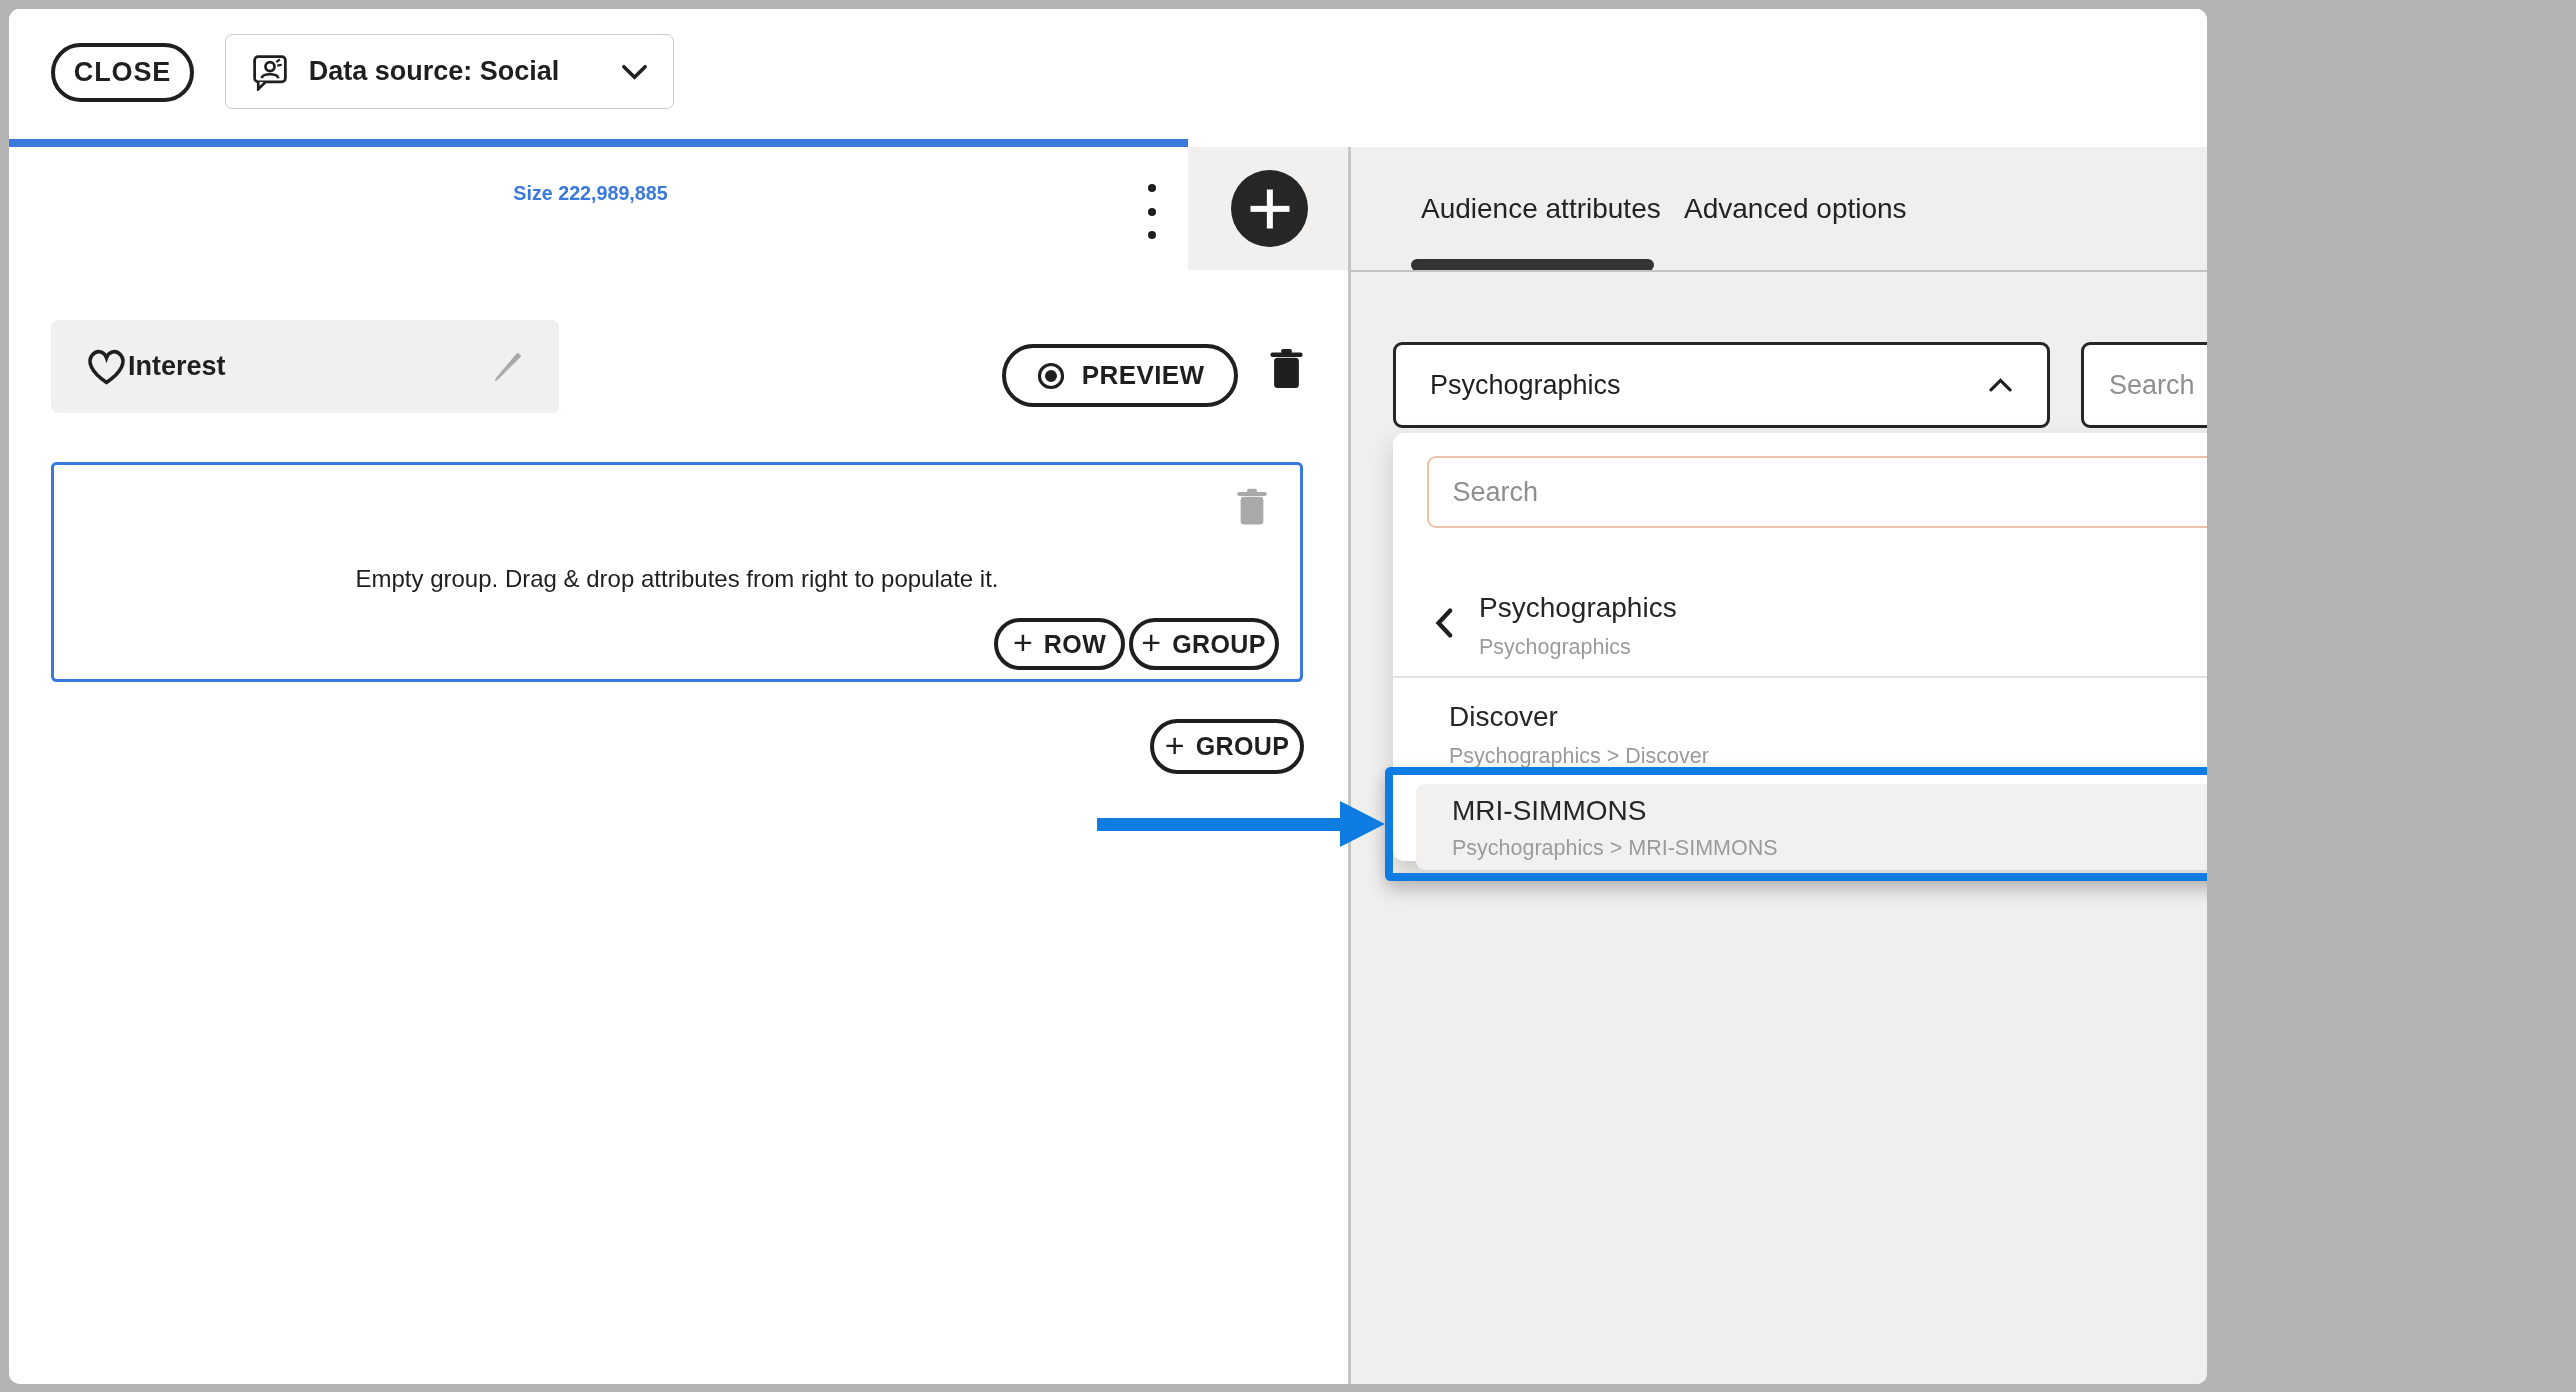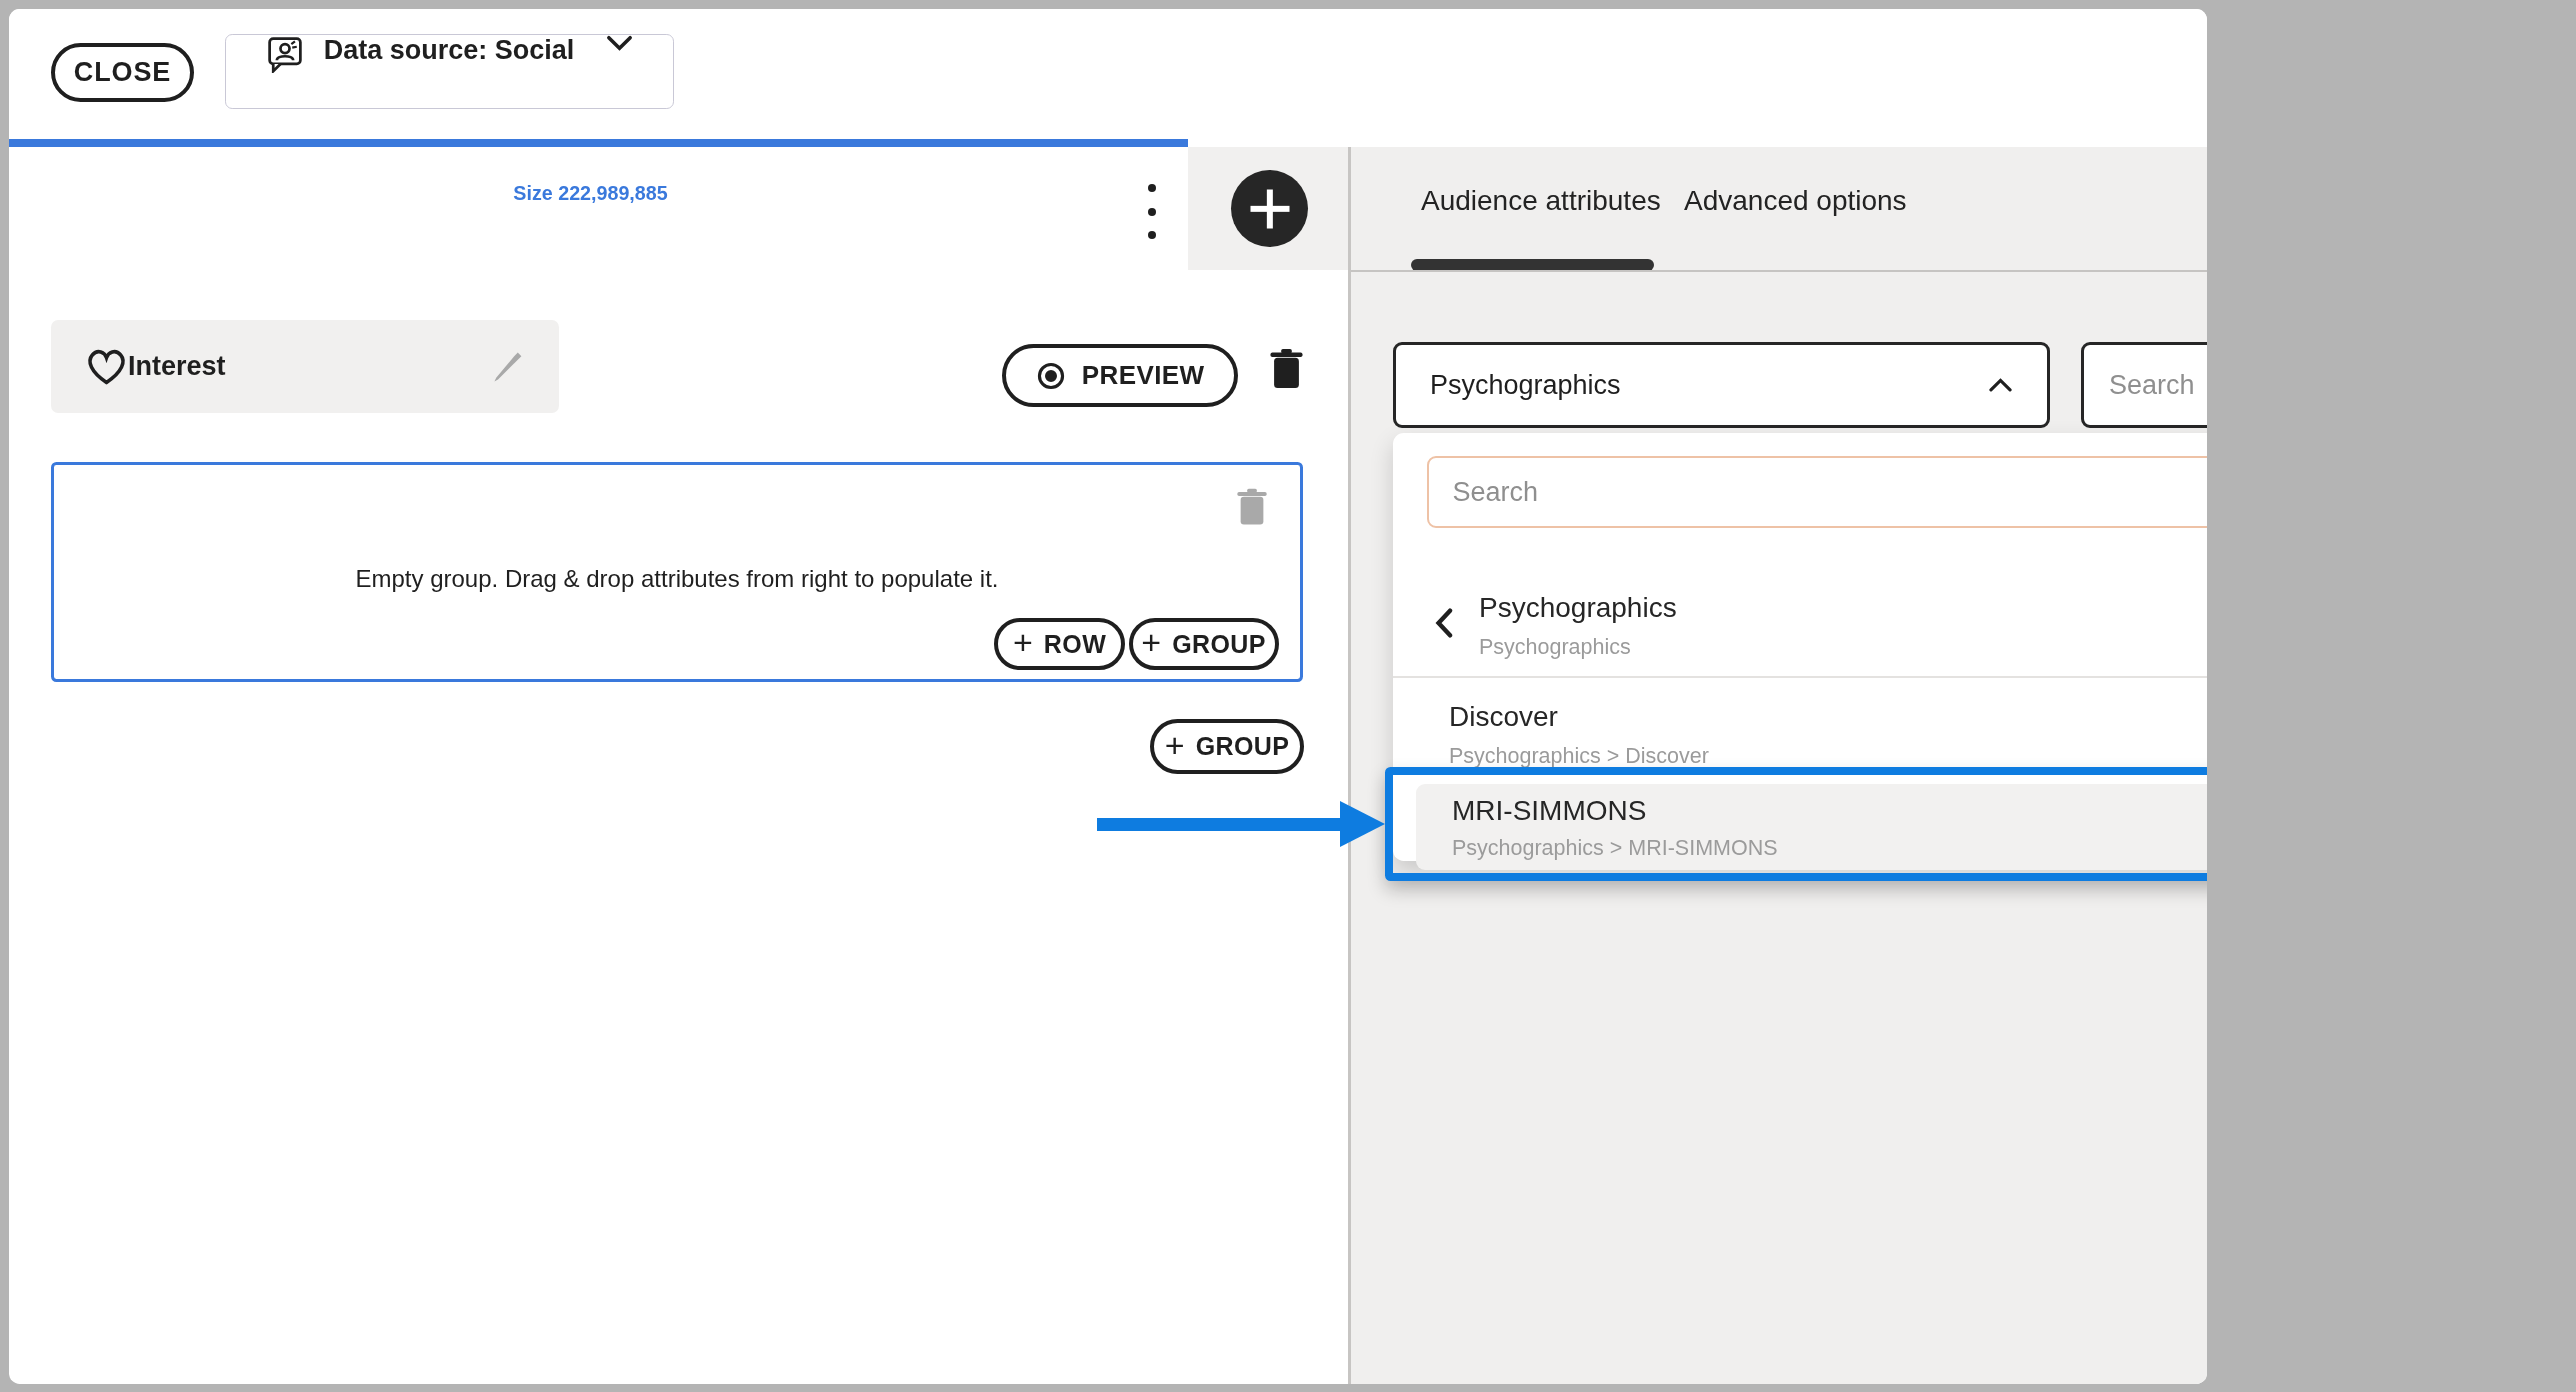--- a/index.html
+++ b/index.html
@@ -6,21 +6,21 @@
   *{box-sizing:border-box;}
   .stage{position:relative;width:2576px;height:1393px;background:#b4b4b4;font-family:"Liberation Sans",sans-serif;overflow:hidden;}
   .abs{position:absolute;}
   .window{left:9px;top:9px;width:2198px;height:1375px;background:#ffffff;border-radius:10.7px;overflow:hidden;}
 
   
   .hdr{left:0;top:0;width:2558px;height:130px;background:#fff;}
   .close-btn{left:42px;top:34px;width:143px;height:59px;border:4.5px solid #1f1f1f;border-radius:32px;
     display:flex;align-items:center;justify-content:center;font-size:27px;font-weight:700;color:#1f1f1f;letter-spacing:0.9px;background:#fff;cursor:pointer;}
   .ds-select{left:216px;top:25px;width:449px;height:75px;border:1.8px solid #c9c8d6;border-radius:7.2px;background:#fff;
-    display:flex;align-items:flex-start;padding:0 40px;cursor:pointer;}
+    display:flex;align-items:center;padding:0 25px;cursor:pointer;}
   .ds-select .lbl{font-size:27px;font-weight:700;color:#1f1f1f;margin-left:19.7px;}
   .ds-select .chev{margin-left:auto;}
   .run-btn{left:2259px;top:25px;width:274px;height:61px;border:none;border-radius:36px;background:#ececec;
     display:flex;align-items:center;justify-content:center;font-size:33px;font-weight:700;color:#a3a3a3;letter-spacing:1.3px;}
   .blue-line{left:0;top:130px;width:1179px;height:8px;background:#3a79dc;}
 
   
   .aud-head{left:304px;top:157px;width:555px;text-align:center;}
   .aud-title{font-size:25px;font-weight:700;color:#3a79dc;letter-spacing:0.4px;}
   .aud-size{margin-top:16px;font-size:19.7px;font-weight:700;color:#3a79dc;}
@@ -52,21 +52,21 @@
   .outer-grp{left:1141px;top:710px;width:154px;height:55px;font-size:25px;letter-spacing:0.4px;gap:10.7px;}
 
   .v-divider{left:1339px;top:138px;width:2.7px;height:1237px;background:#c7c5c3;}
 
   
   .arrow-line{left:1088px;top:809px;width:249px;height:13.4px;background:#0e7ce0;z-index:40;}
   .arrow-head{left:1331px;top:792px;width:0;height:0;border-left:45px solid #0e7ce0;border-top:23px solid transparent;border-bottom:23px solid transparent;z-index:40;}
 
   
   .rpanel{left:1342px;top:138px;width:1216px;height:1237px;background:#f0efee;}
-  .tab{font-size:28px;color:#232323;cursor:pointer;}
+  .tab{font-size:28px;color:#232323;cursor:pointer;margin-top:8px;}
   .tab1{left:70px;top:38px;}
   .tab2{left:333px;top:38px;}
   .tab-ind{left:60px;top:112px;width:243px;height:11.6px;border-radius:6.3px;background:#333;}
   .tab-div{left:0;top:123px;width:1216px;height:1.8px;background:#c6c4c2;}
 
   .cat-dd{left:42px;top:195px;width:657px;height:86px;background:#fff;border:3.6px solid #262626;border-radius:9px;
     display:flex;align-items:center;padding:0 34px;cursor:pointer;}
   .cat-dd .lbl{font-size:27px;color:#1f1f1f;}
   .cat-dd .chev{margin-left:auto;}
   .search-box{left:730px;top:195px;width:462px;height:86px;background:#fff;border:3.6px solid #262626;border-radius:9px;

